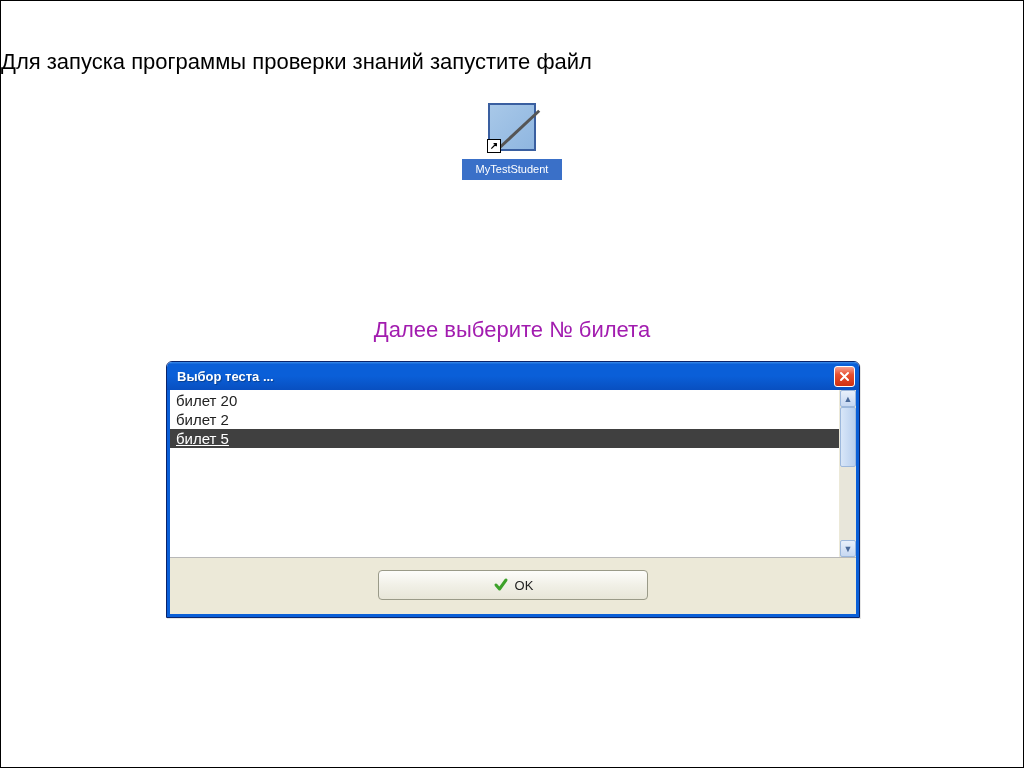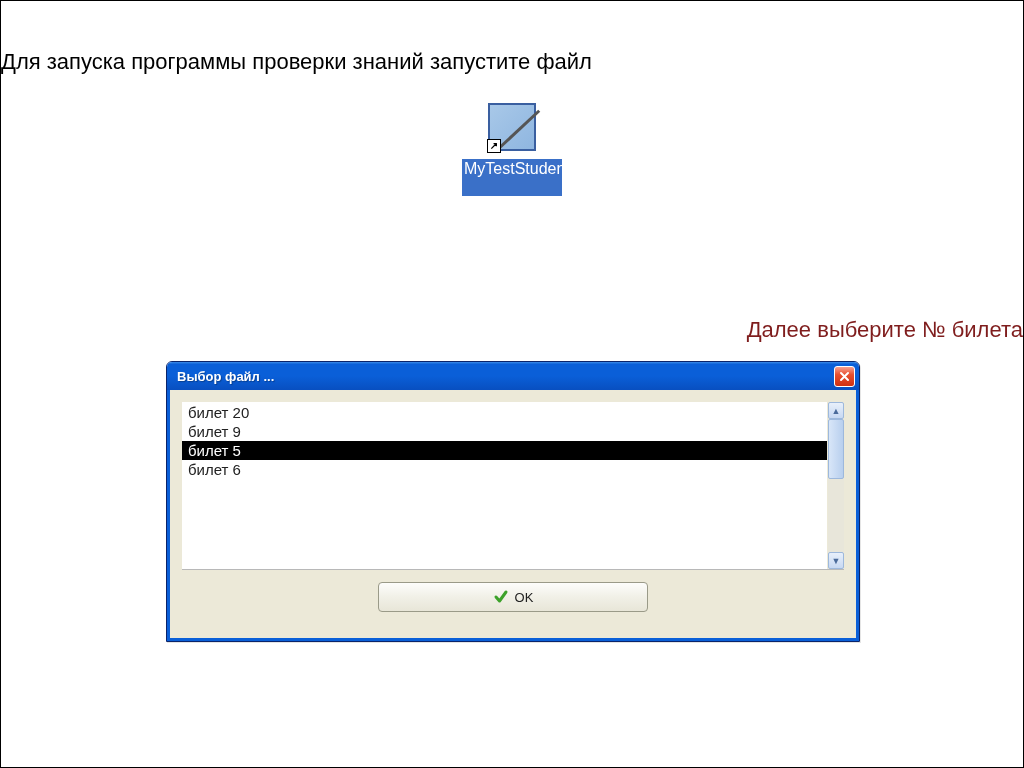--- a/index.html
+++ b/index.html
@@ -63,33 +63,33 @@
       background: #fff;
       border: 1px solid #000;
       font-size: 10px;
       line-height: 12px;
       text-align: center;
       font-weight: bold;
     }
     .desktop-icon .icon-label {
       background: #3a70c8;
       color: #fff;
-      font-size: 16px;
-      padding: 3px 2px 20px;
+      font-size: 11px;
+      padding: 3px 2px 4px;
       line-height: 14px;
       font-family: Tahoma, sans-serif;
     }
     .instruction-2 {
       position: absolute;
       top: 316px;
       left: 0;
       width: 100%;
-      text-align: right;
+      text-align: center;
       font-size: 22px;
-      color: #7f1d1d;
+      color: #a21caf;
     }
     .dialog {
       position: absolute;
       top: 360px;
       left: 165px;
       width: 694px;
       border: 1px solid #0a246a;
       border-radius: 6px 6px 0 0;
       overflow: hidden;
       box-shadow: 1px 1px 0 rgba(0,0,0,0.1);
@@ -120,21 +120,21 @@
       align-items: center;
       justify-content: center;
       cursor: pointer;
     }
     .close-btn svg { display: block; }
     .dialog-body {
       background: #ece9d8;
       border-left: 3px solid #0a5fd8;
       border-right: 3px solid #0a5fd8;
       border-bottom: 3px solid #0a5fd8;
-      padding: 12px;
+      padding: 0;
     }
     .listbox-container {
       display: flex;
       background: #fff;
       height: 168px;
       border-bottom: 1px solid #b8b8b8;
     }
     .listbox {
       flex: 1;
       overflow: hidden;
@@ -142,22 +142,23 @@
       line-height: 19px;
       padding-top: 1px;
     }
     .list-item {
       padding: 0 6px;
       color: #222;
       cursor: pointer;
       white-space: nowrap;
     }
     .list-item.selected {
-      background: #000000;
+      background: #404040;
       color: #fff;
+      text-decoration: underline;
     }
     .scrollbar {
       width: 17px;
       background: #e8e6da;
       display: flex;
       flex-direction: column;
       border-left: 1px solid #ece9d8;
     }
     .scroll-btn {
       height: 17px;
@@ -221,34 +222,33 @@
       </div>
     <div class="shortcut-arrow">↗</div>
   </div>
   <div class="icon-label">MyTestStudent</div>
 </div>
 
 <div class="instruction-2">Далее выберите № билета</div>
 
 <div class="dialog">
   <div class="titlebar">
-    <div class="title-text">Выбор файл ...</div>
+    <div class="title-text">Выбор теста ...</div>
     <div class="close-btn">
       <svg width="11" height="11" viewBox="0 0 11 11">
         <path d="M2 2 L9 9 M9 2 L2 9" stroke="#fff" stroke-width="2" stroke-linecap="round"></path>
       </svg>
     </div>
   </div>
   <div class="dialog-body">
     <div class="listbox-container">
       <div class="listbox" id="listbox">
           <div class="list-item">билет 20</div>
-          <div class="list-item">билет 9</div>
+          <div class="list-item">билет 2</div>
           <div class="list-item selected">билет 5</div>
-          <div class="list-item">билет 6</div>
         </div>
       <div class="scrollbar">
         <div class="scroll-btn">
           <span>▲</span>
         </div>
         <div class="scroll-track">
           <div class="scroll-thumb"></div>
         </div>
         <div class="scroll-btn">
           <span>▼</span>

